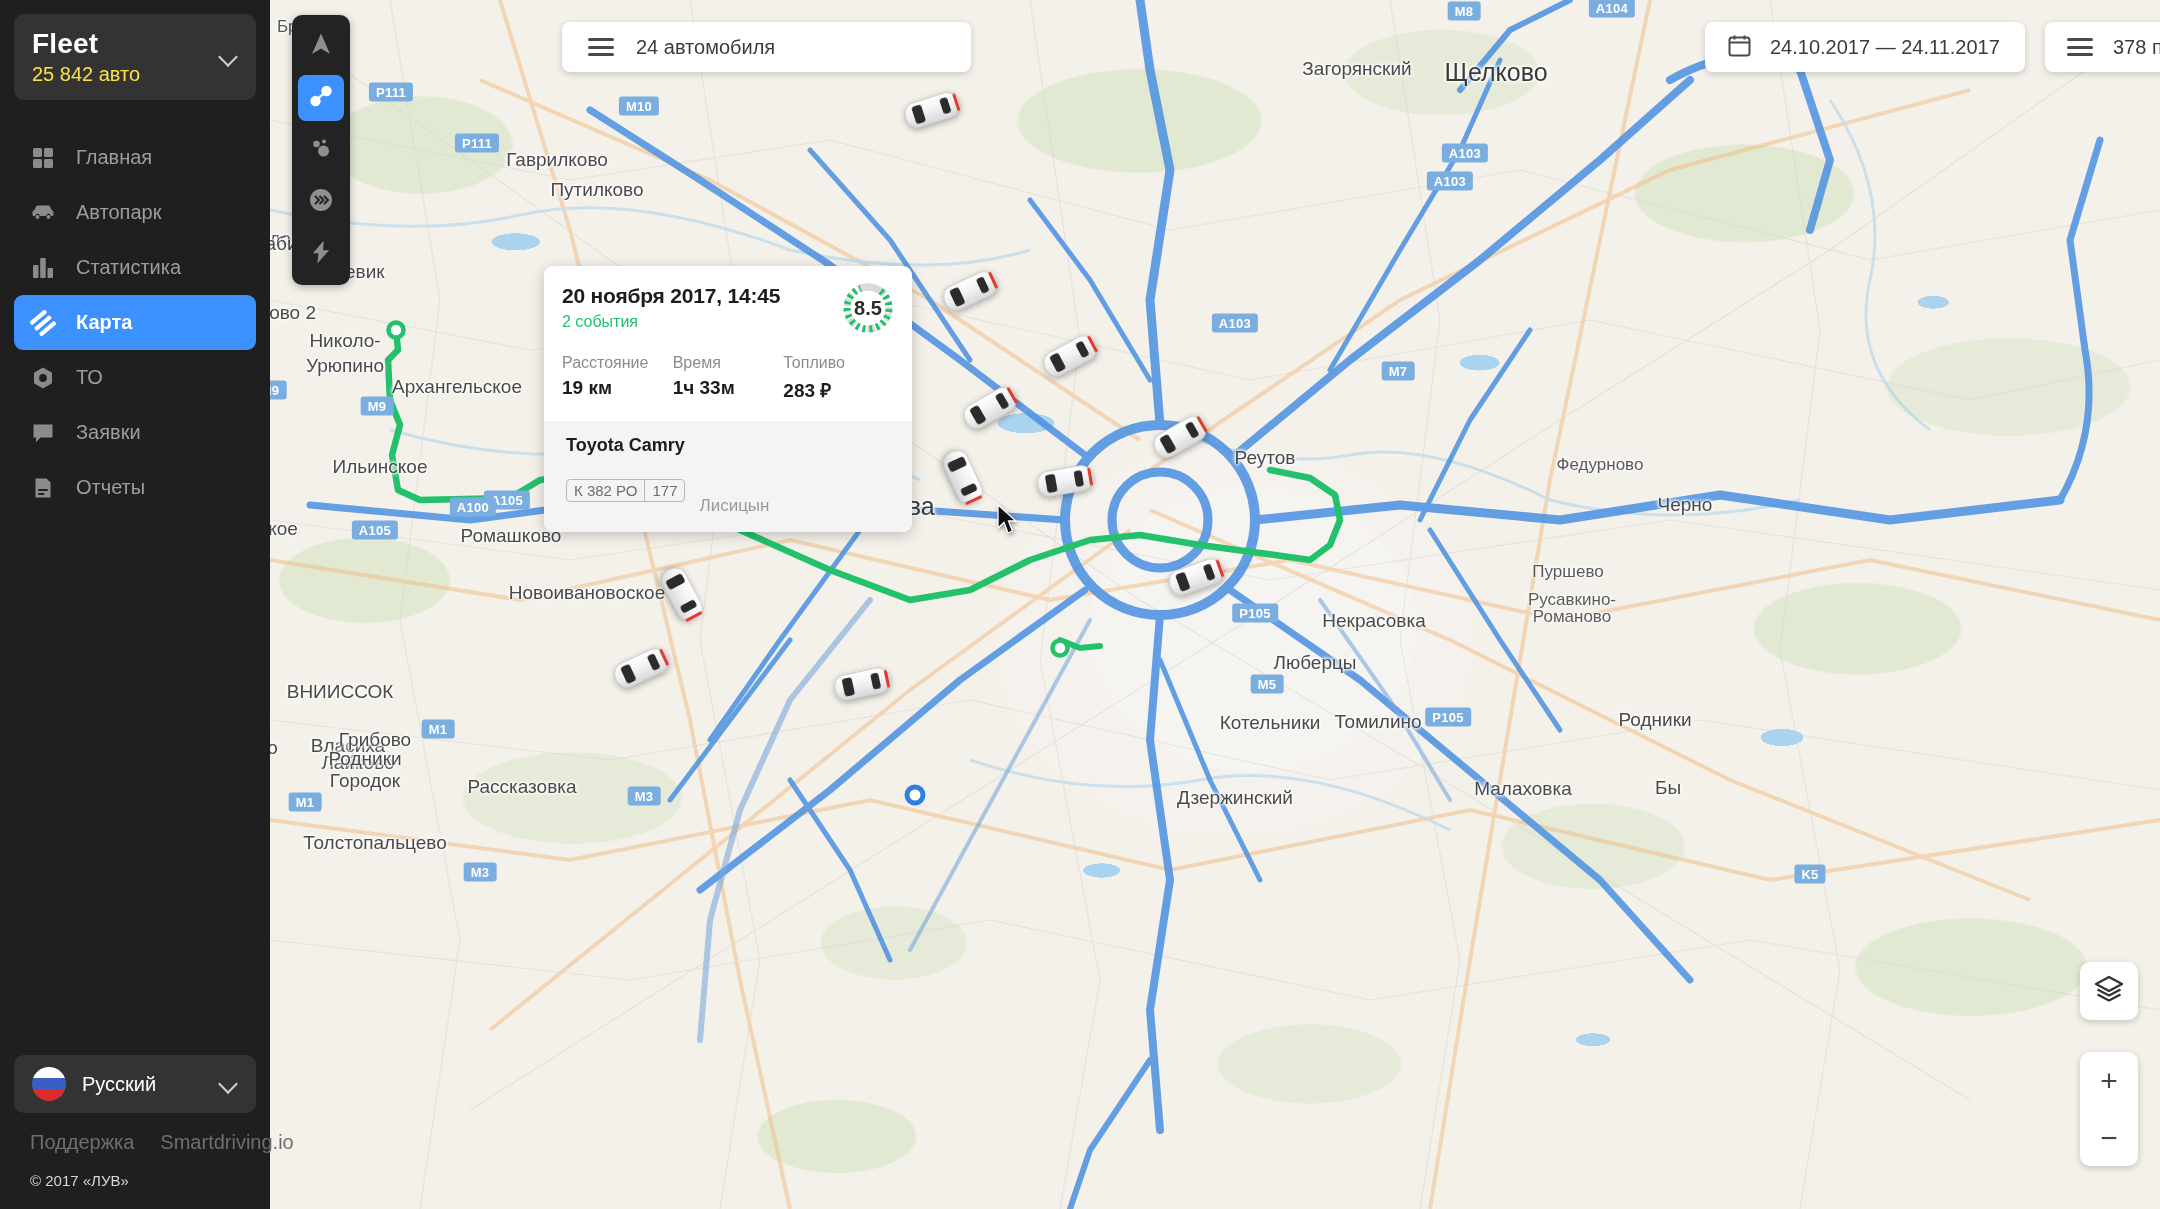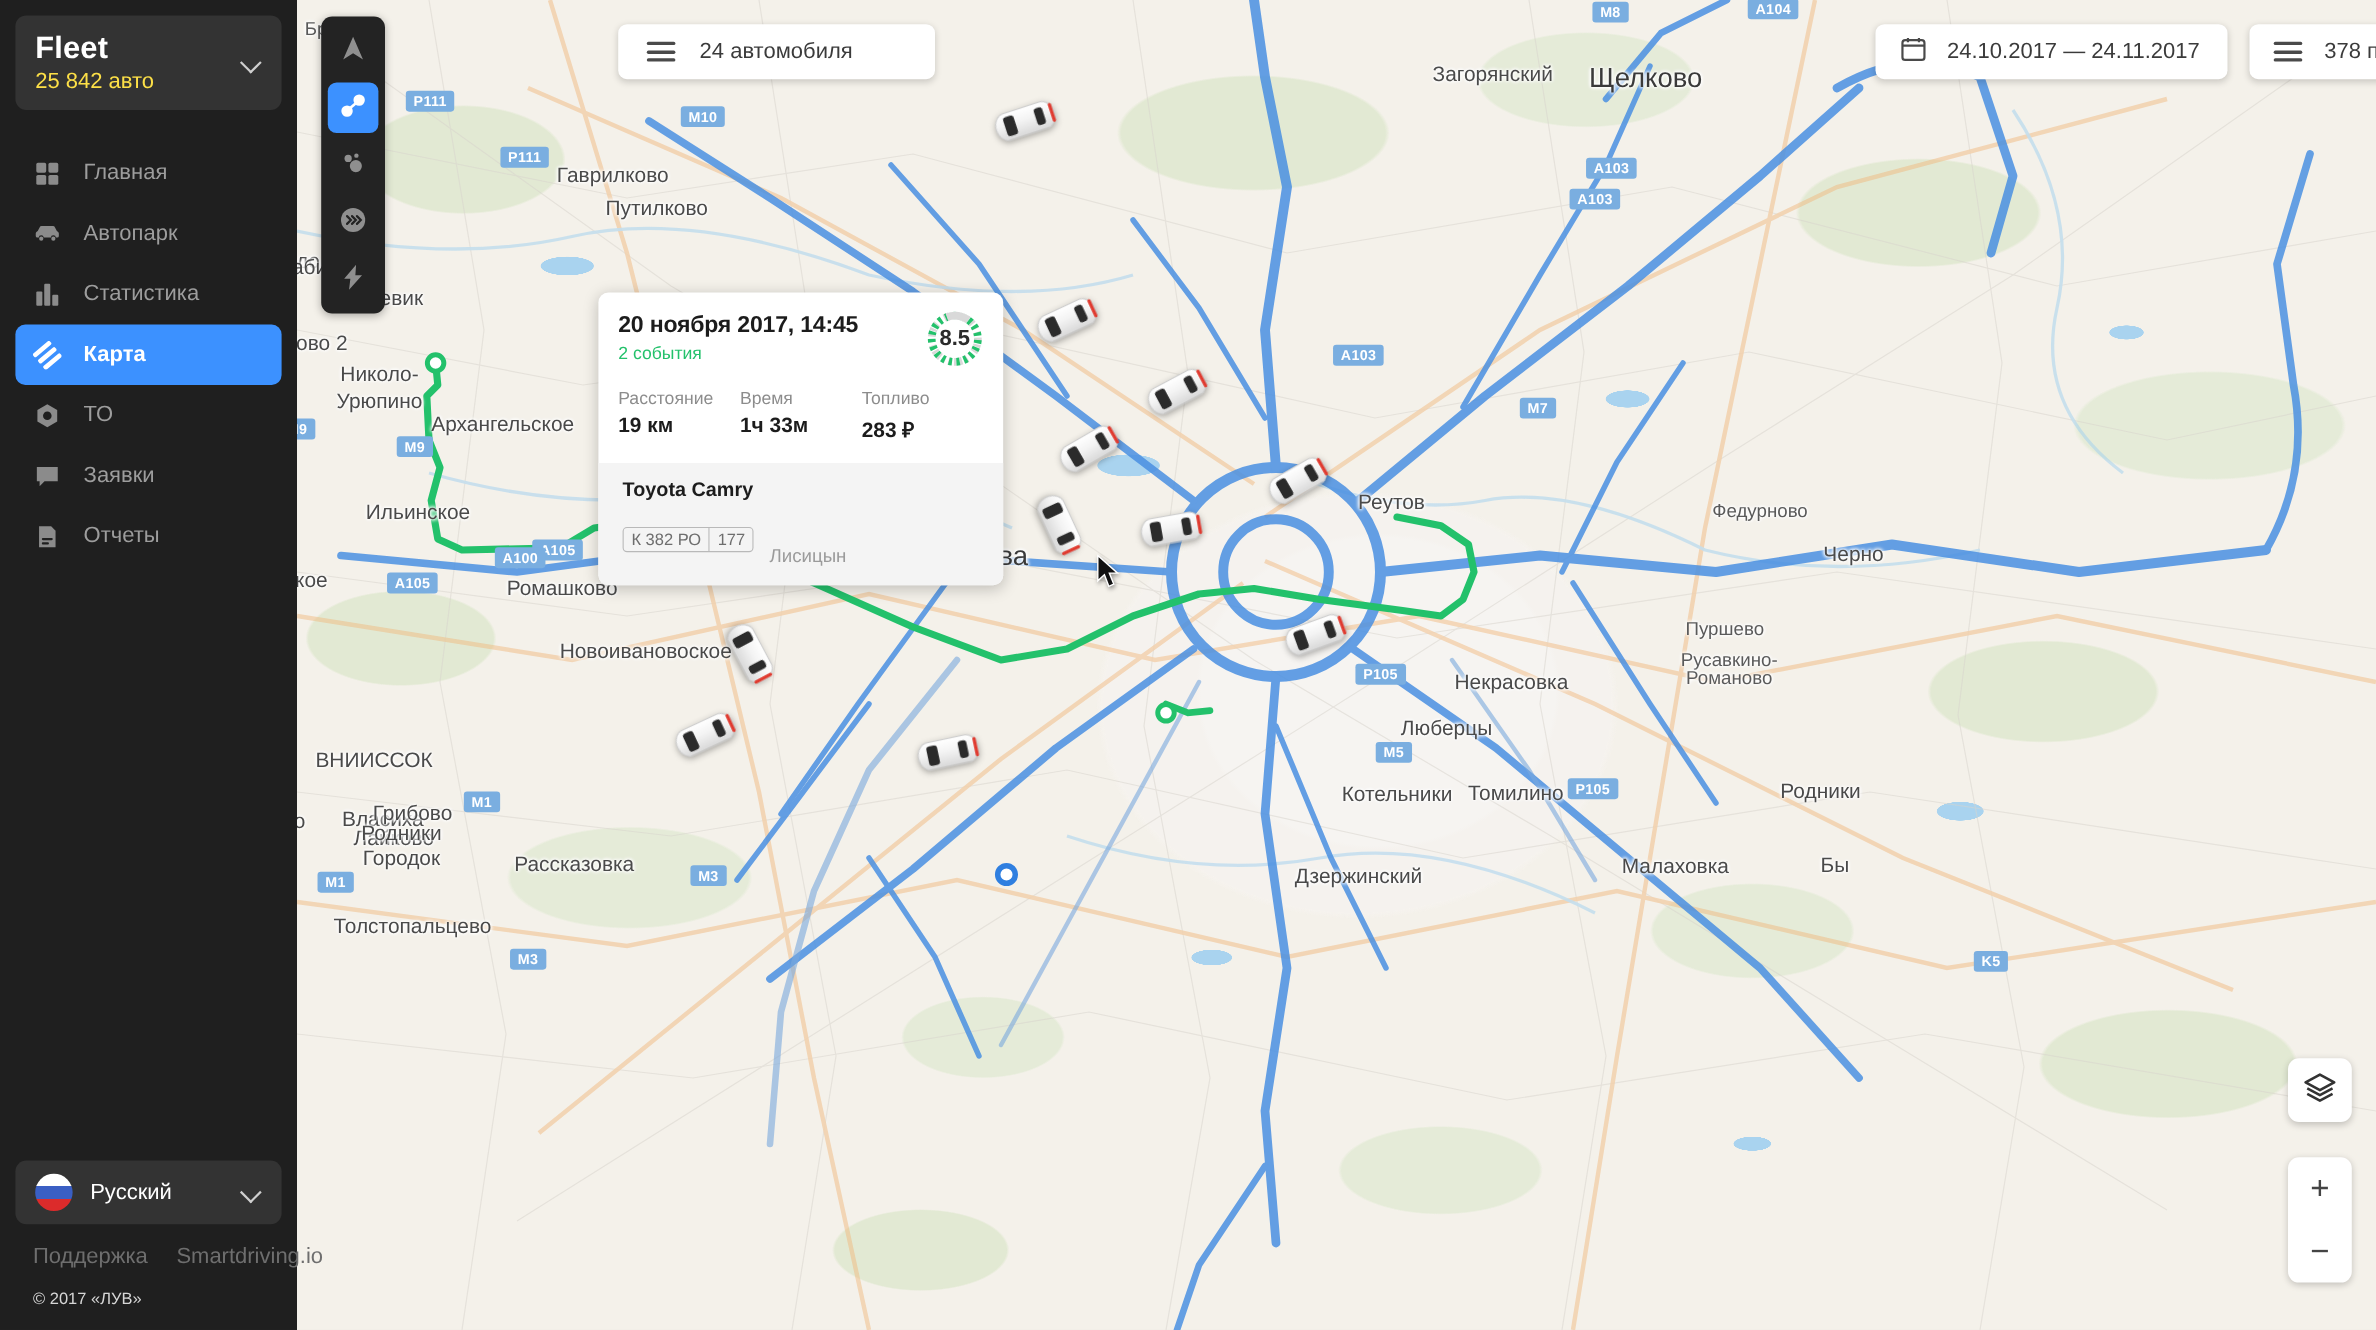--- a/index.html
+++ b/index.html
@@ -156,21 +156,21 @@
   .tool-btn.active { background:#3c91ff; }
   .tool-btn.active svg { fill:#ffffff; stroke:#ffffff; }
 
   
   .chip {
     position:absolute; background:#ffffff; border-radius:8px; z-index:20;
     box-shadow:0 2px 7px rgba(0,0,0,.18);
     display:flex; align-items:center; gap:22px; padding:0 26px;
   }
   .chip .txt { color:#3b3b3b; font-size:20px; white-space:nowrap; }
-  #chip-vehicles { left:292px; top:22px; width:288px; height:50px; }
+  #chip-vehicles { left:292px; top:22px; width:409px; height:50px; }
   #chip-date     { left:1435px; top:22px; width:320px; height:50px; gap:18px; padding:0 22px;}
   #chip-trips    { left:1775px; top:22px; width:228px; height:50px; gap:20px; padding:0 22px;}
   .burger { width:26px; height:18px; display:flex; flex-direction:column; justify-content:space-between; flex:0 0 auto;}
   .burger i { display:block; height:3px; background:#4a4a4a; border-radius:2px; }
 
   
   .layers-btn {
     position:absolute; right:22px; top:962px; width:58px; height:58px;
     background:#fff; border-radius:10px; z-index:20;
     display:flex; align-items:center; justify-content:center; cursor:pointer;

